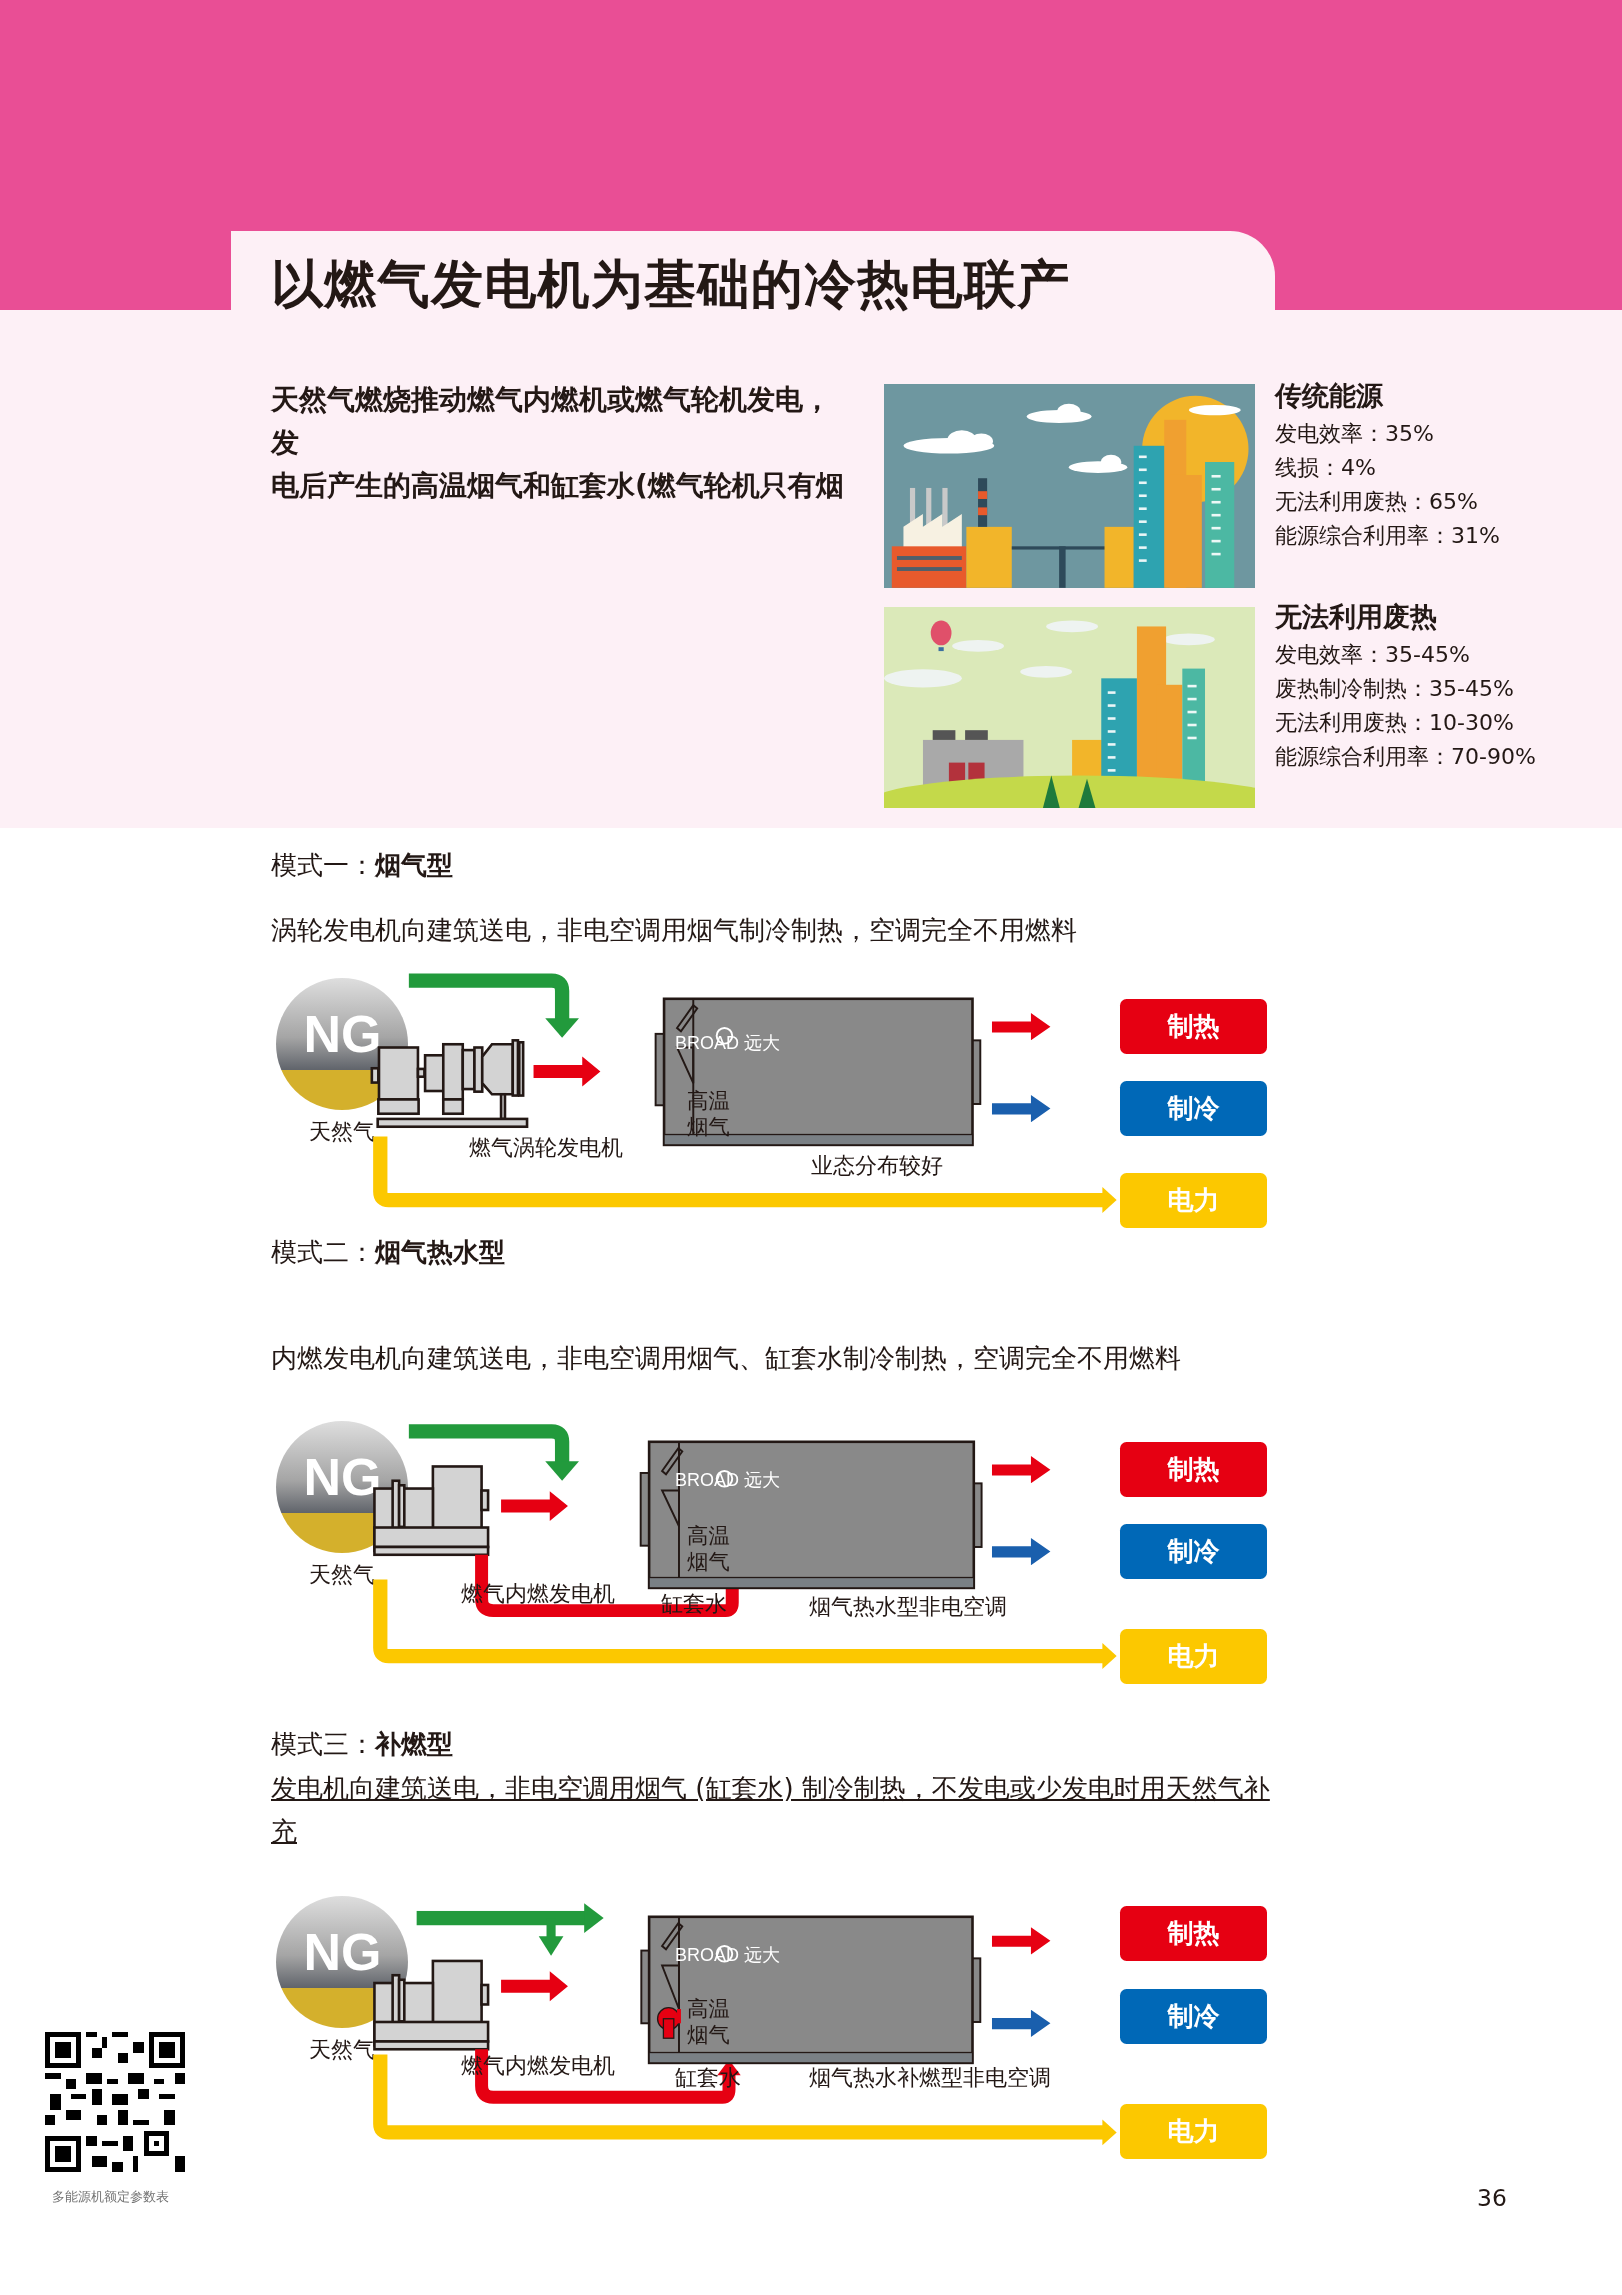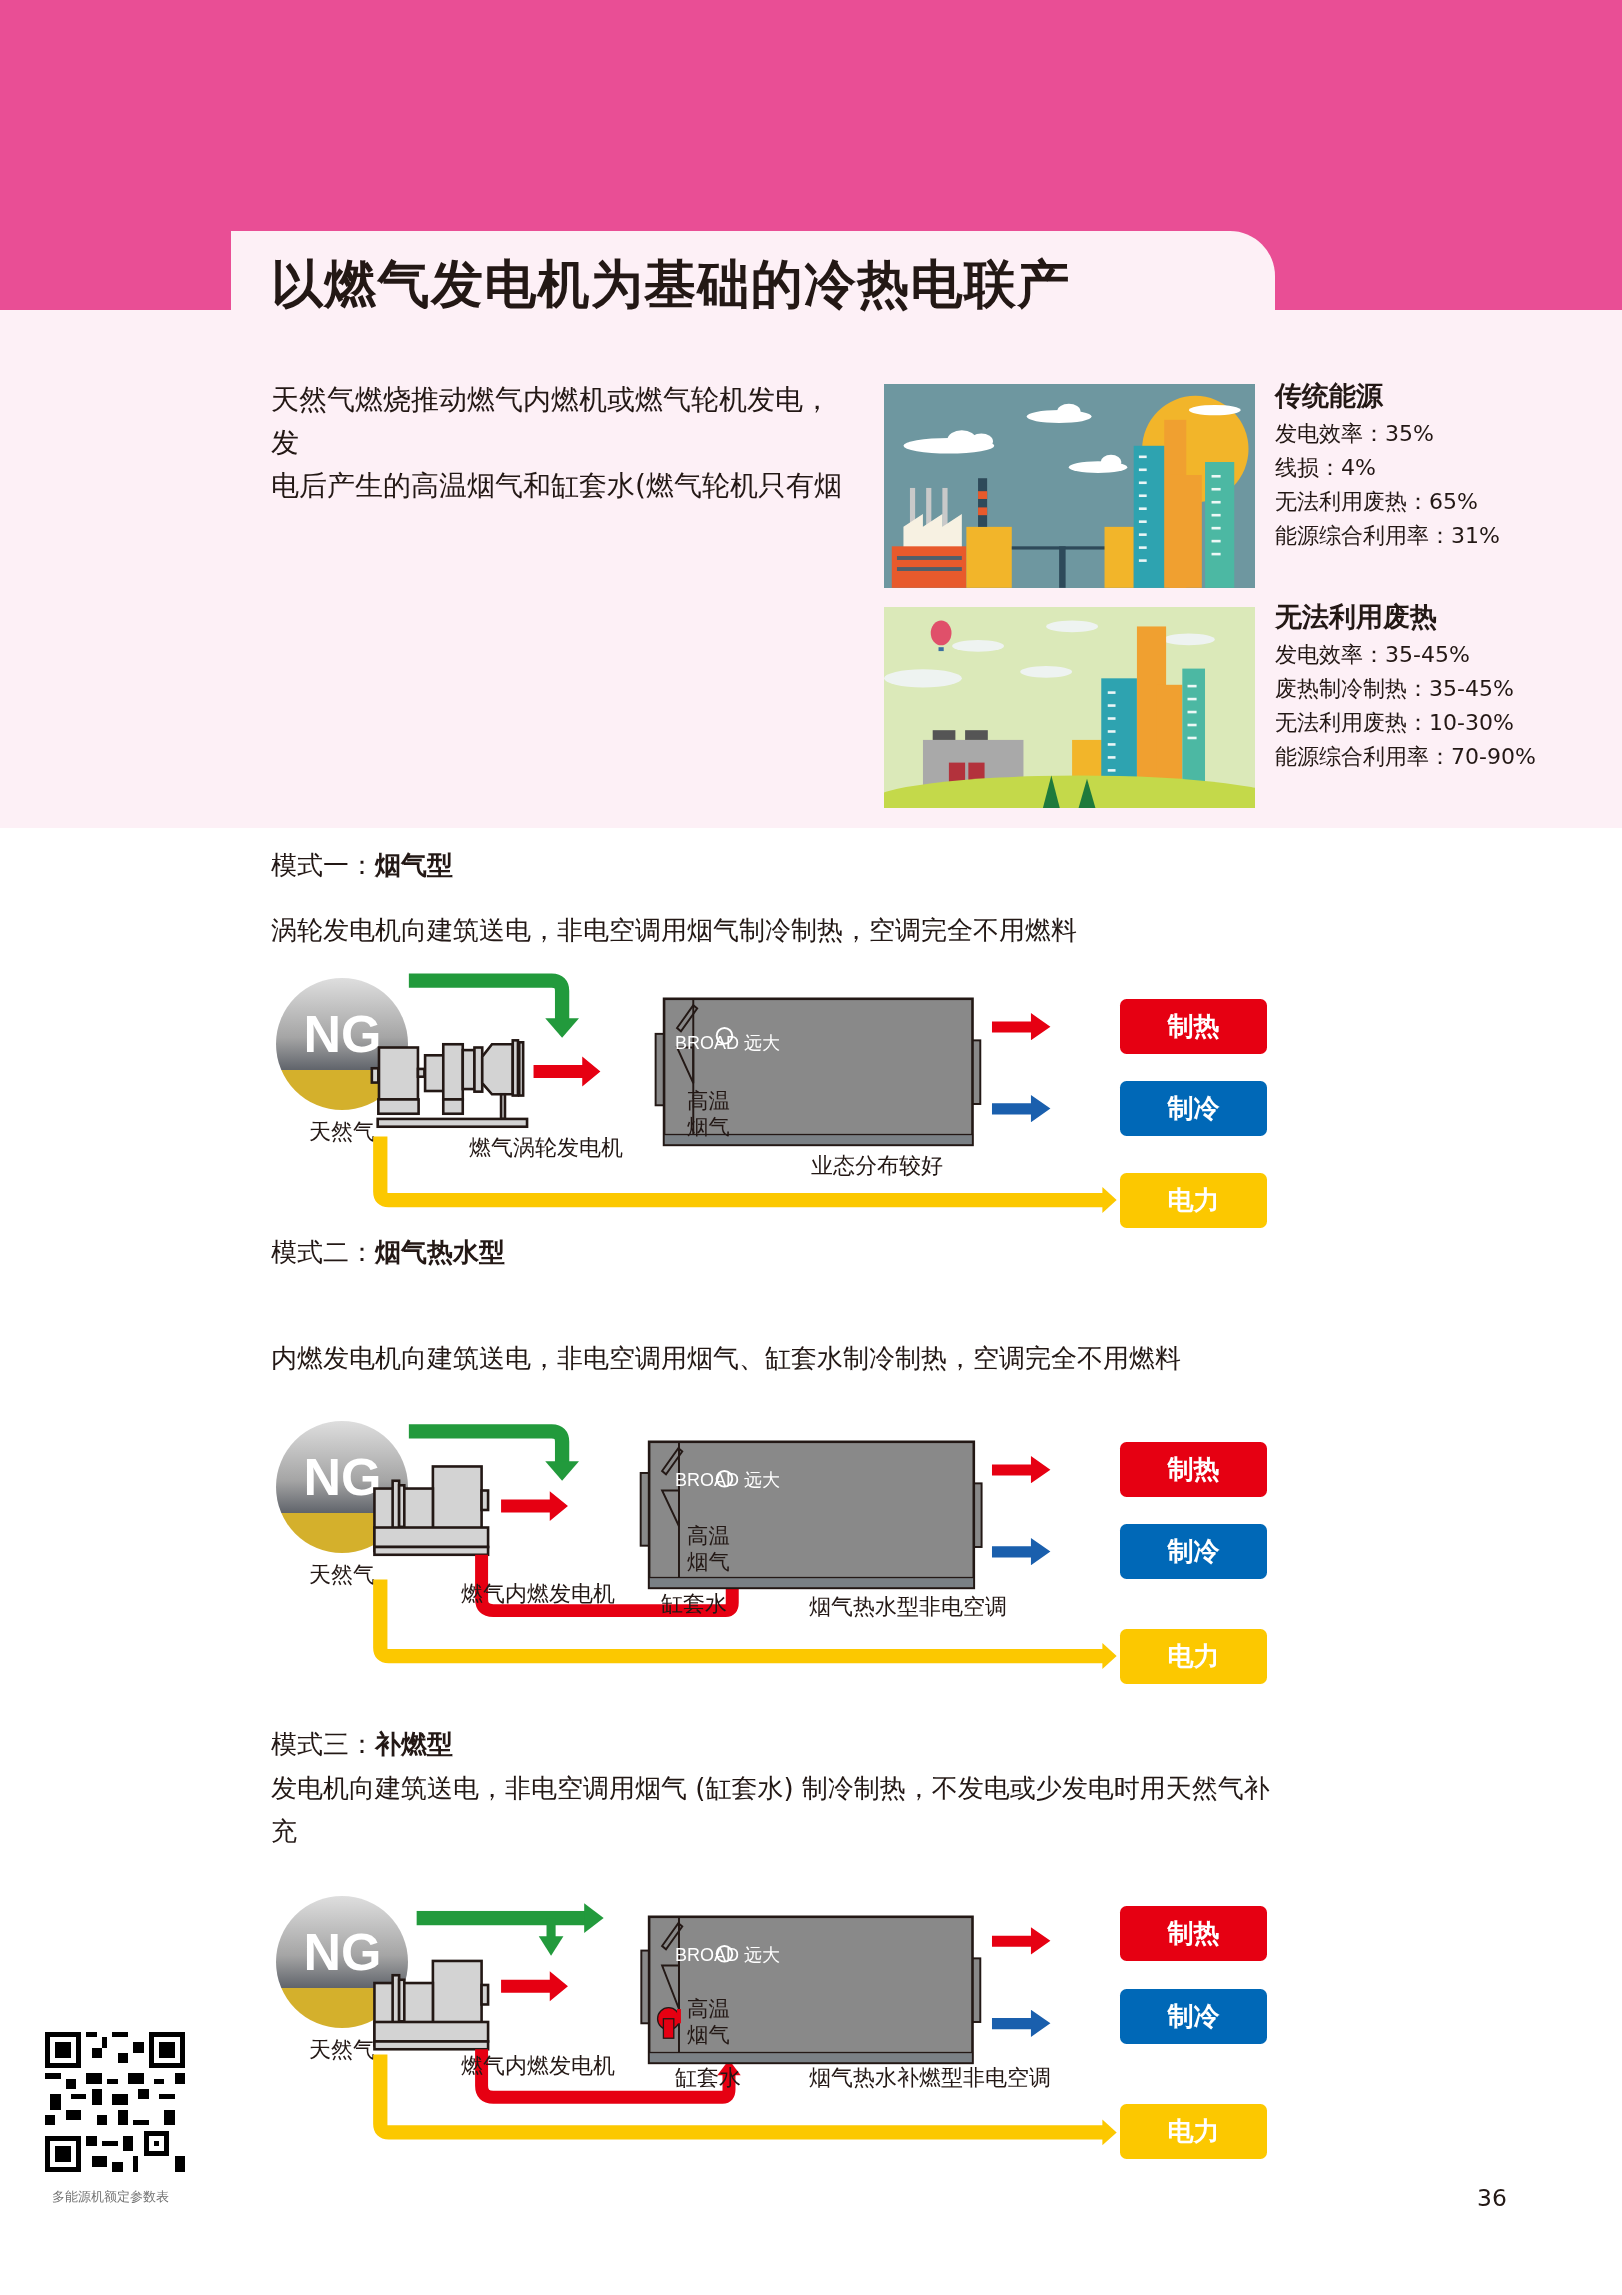--- a/index.html
+++ b/index.html
@@ -3,21 +3,21 @@
 <meta charset="utf-8">
 <style>
   html, body { margin:0; padding:0; }
   body { width:1623px; height:2295px; position:relative; background:#ffffff; overflow:hidden;
          font-family:"DejaVu Sans", "Liberation Sans", sans-serif; color:#231815; }
   .abs { position:absolute; }
   .top-band { left:0; top:0; width:1623px; height:310px; background:#e94e95; }
   .light-band { left:0; top:310px; width:1623px; height:518px; background:#fdf0f6; }
   .title-tab { left:231px; top:231px; width:1044px; height:97px; background:#fdf0f6; border-top-right-radius:45px; }
   .page-title { left:271px; top:250px; font-size:52px; font-weight:bold; letter-spacing:1.3px; color:#231815; }
-  .intro { left:271px; top:378px; width:584px; font-size:28px; line-height:43px; color:#231815; }
+  .intro { left:271px; top:378px; width:584px; font-size:28px; line-height:43px; color:#231815;font-weight:bold; }
   .intro p { margin:0; }
   .intro .gap { height:11.7px; }
   .bullets { list-style:none; margin:0; padding:0; }
   .bullets li { position:relative; padding-left:31px; }
   .bullets li::before { content:"·"; position:absolute; left:5.2px; top:0; }
   .illus { left:884px; width:371px; overflow:hidden; }
   .illus1 { top:384px; height:204px; background:#6e97a0; }
   .illus2 { top:607px; height:201px; background:#dbe9b9; }
   .stats { left:1275px; width:312px; font-size:22px; line-height:34px; color:#231815; }
   .stats h3 { margin:0 0 2.6px 0; font-size:27px; font-weight:bold; line-height:36px; }
@@ -272,21 +272,21 @@
   <div class="lbl" style="left:395px;top:185px;">缸套水</div>
   <div class="lbl" style="left:543px;top:188px;">烟气热水型非电空调</div>
   <div class="out-box" style="top:38px;background:#e60012;">制热</div>
   <div class="out-box" style="top:120px;background:#0068b7;">制冷</div>
   <div class="out-box" style="top:225px;background:#fcc800;">电力</div>
 </div>
 
 <div class="abs mode-title" style="top:1727px;">
   <span>模式三：</span><b>补燃型</b>
 </div>
-<div class="abs mode-desc" style="top:1767px;width:1013px;">发电机向建筑送电，非电空调用烟气 (缸套水) 制冷制热，不发电或少发电时用天然气补充</div>
+<div class="abs mode-desc" style="top:1767px;width:1013px;text-decoration:underline;">发电机向建筑送电，非电空调用烟气 (缸套水) 制冷制热，不发电或少发电时用天然气补充</div>
 
 <div class="abs diagram" style="top:1879px;">
   <div class="ng-circle">
     <div class="ng-text">NG</div>
   </div>
   <div class="lbl" style="left:43px;top:156px;">天然气</div>
   <svg class="abs" style="left:0;top:0;" width="1013" height="273" viewBox="0 0 1560 420">
     <rect x="232" y="49" width="260" height="22" fill="#229a3c"></rect>
     <polygon points="490,37 520,60 490,83" fill="#229a3c"></polygon>
     <rect x="432" y="60" width="14" height="30" fill="#229a3c"></rect>

